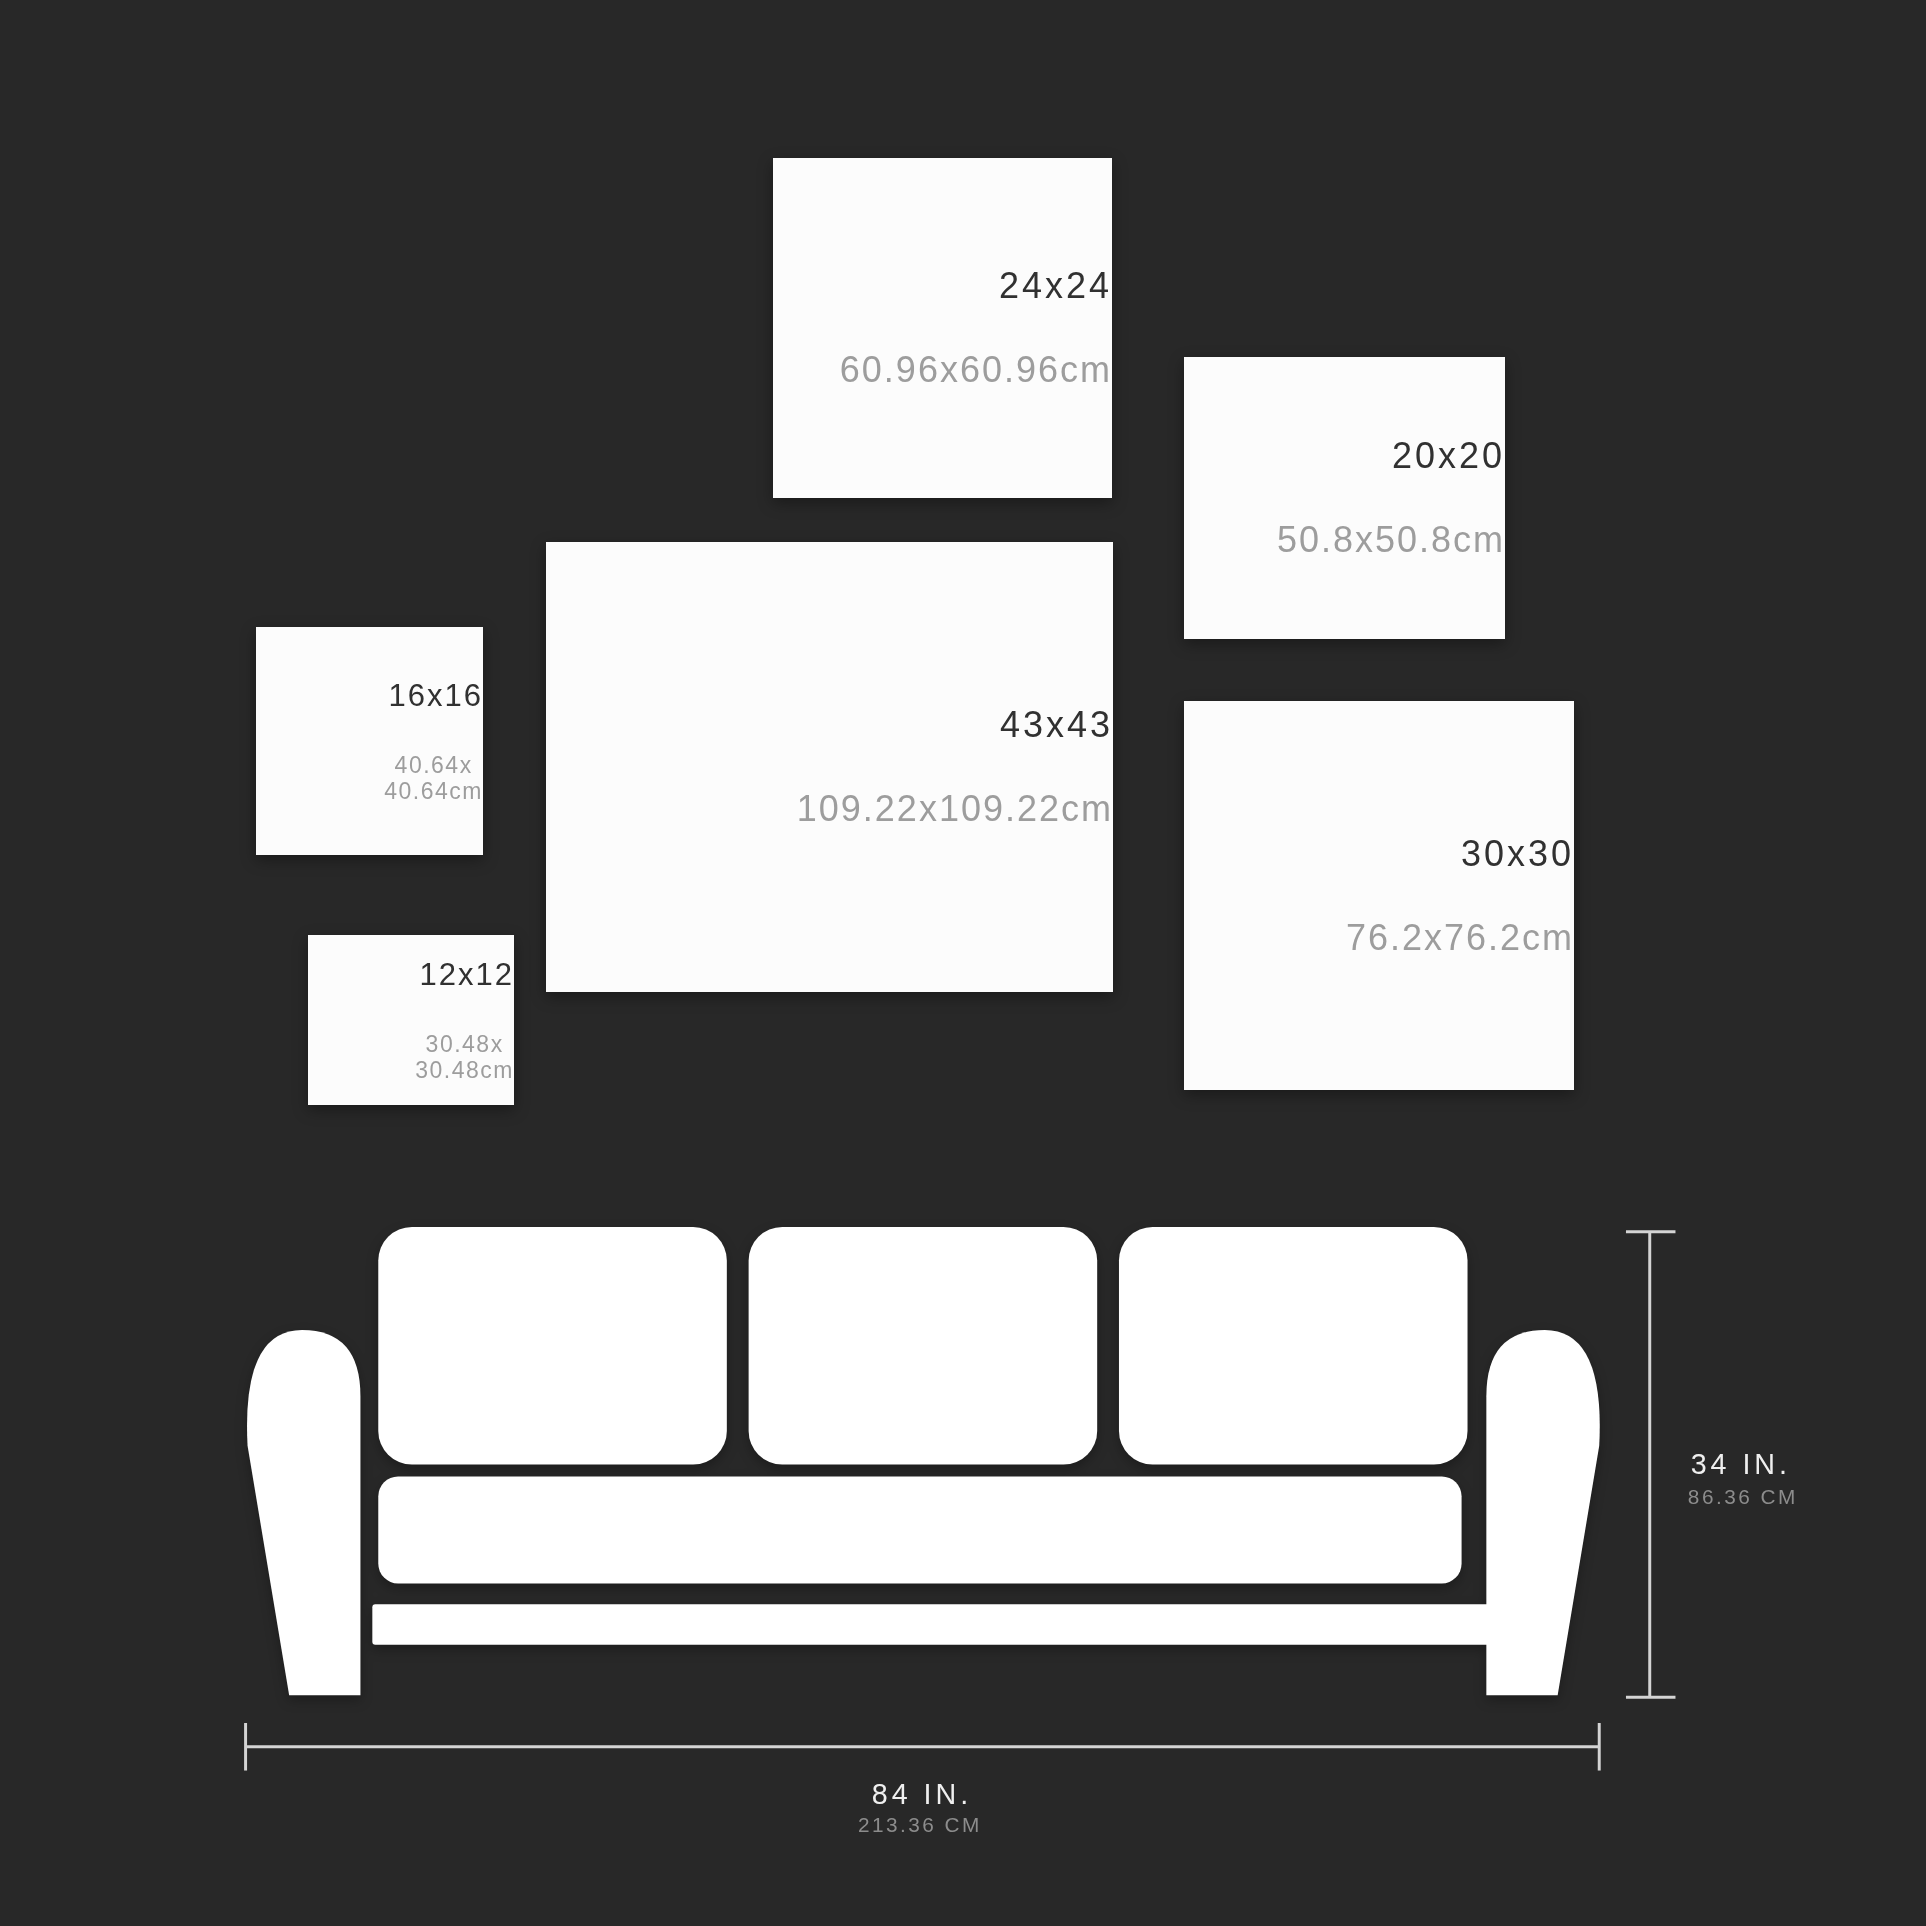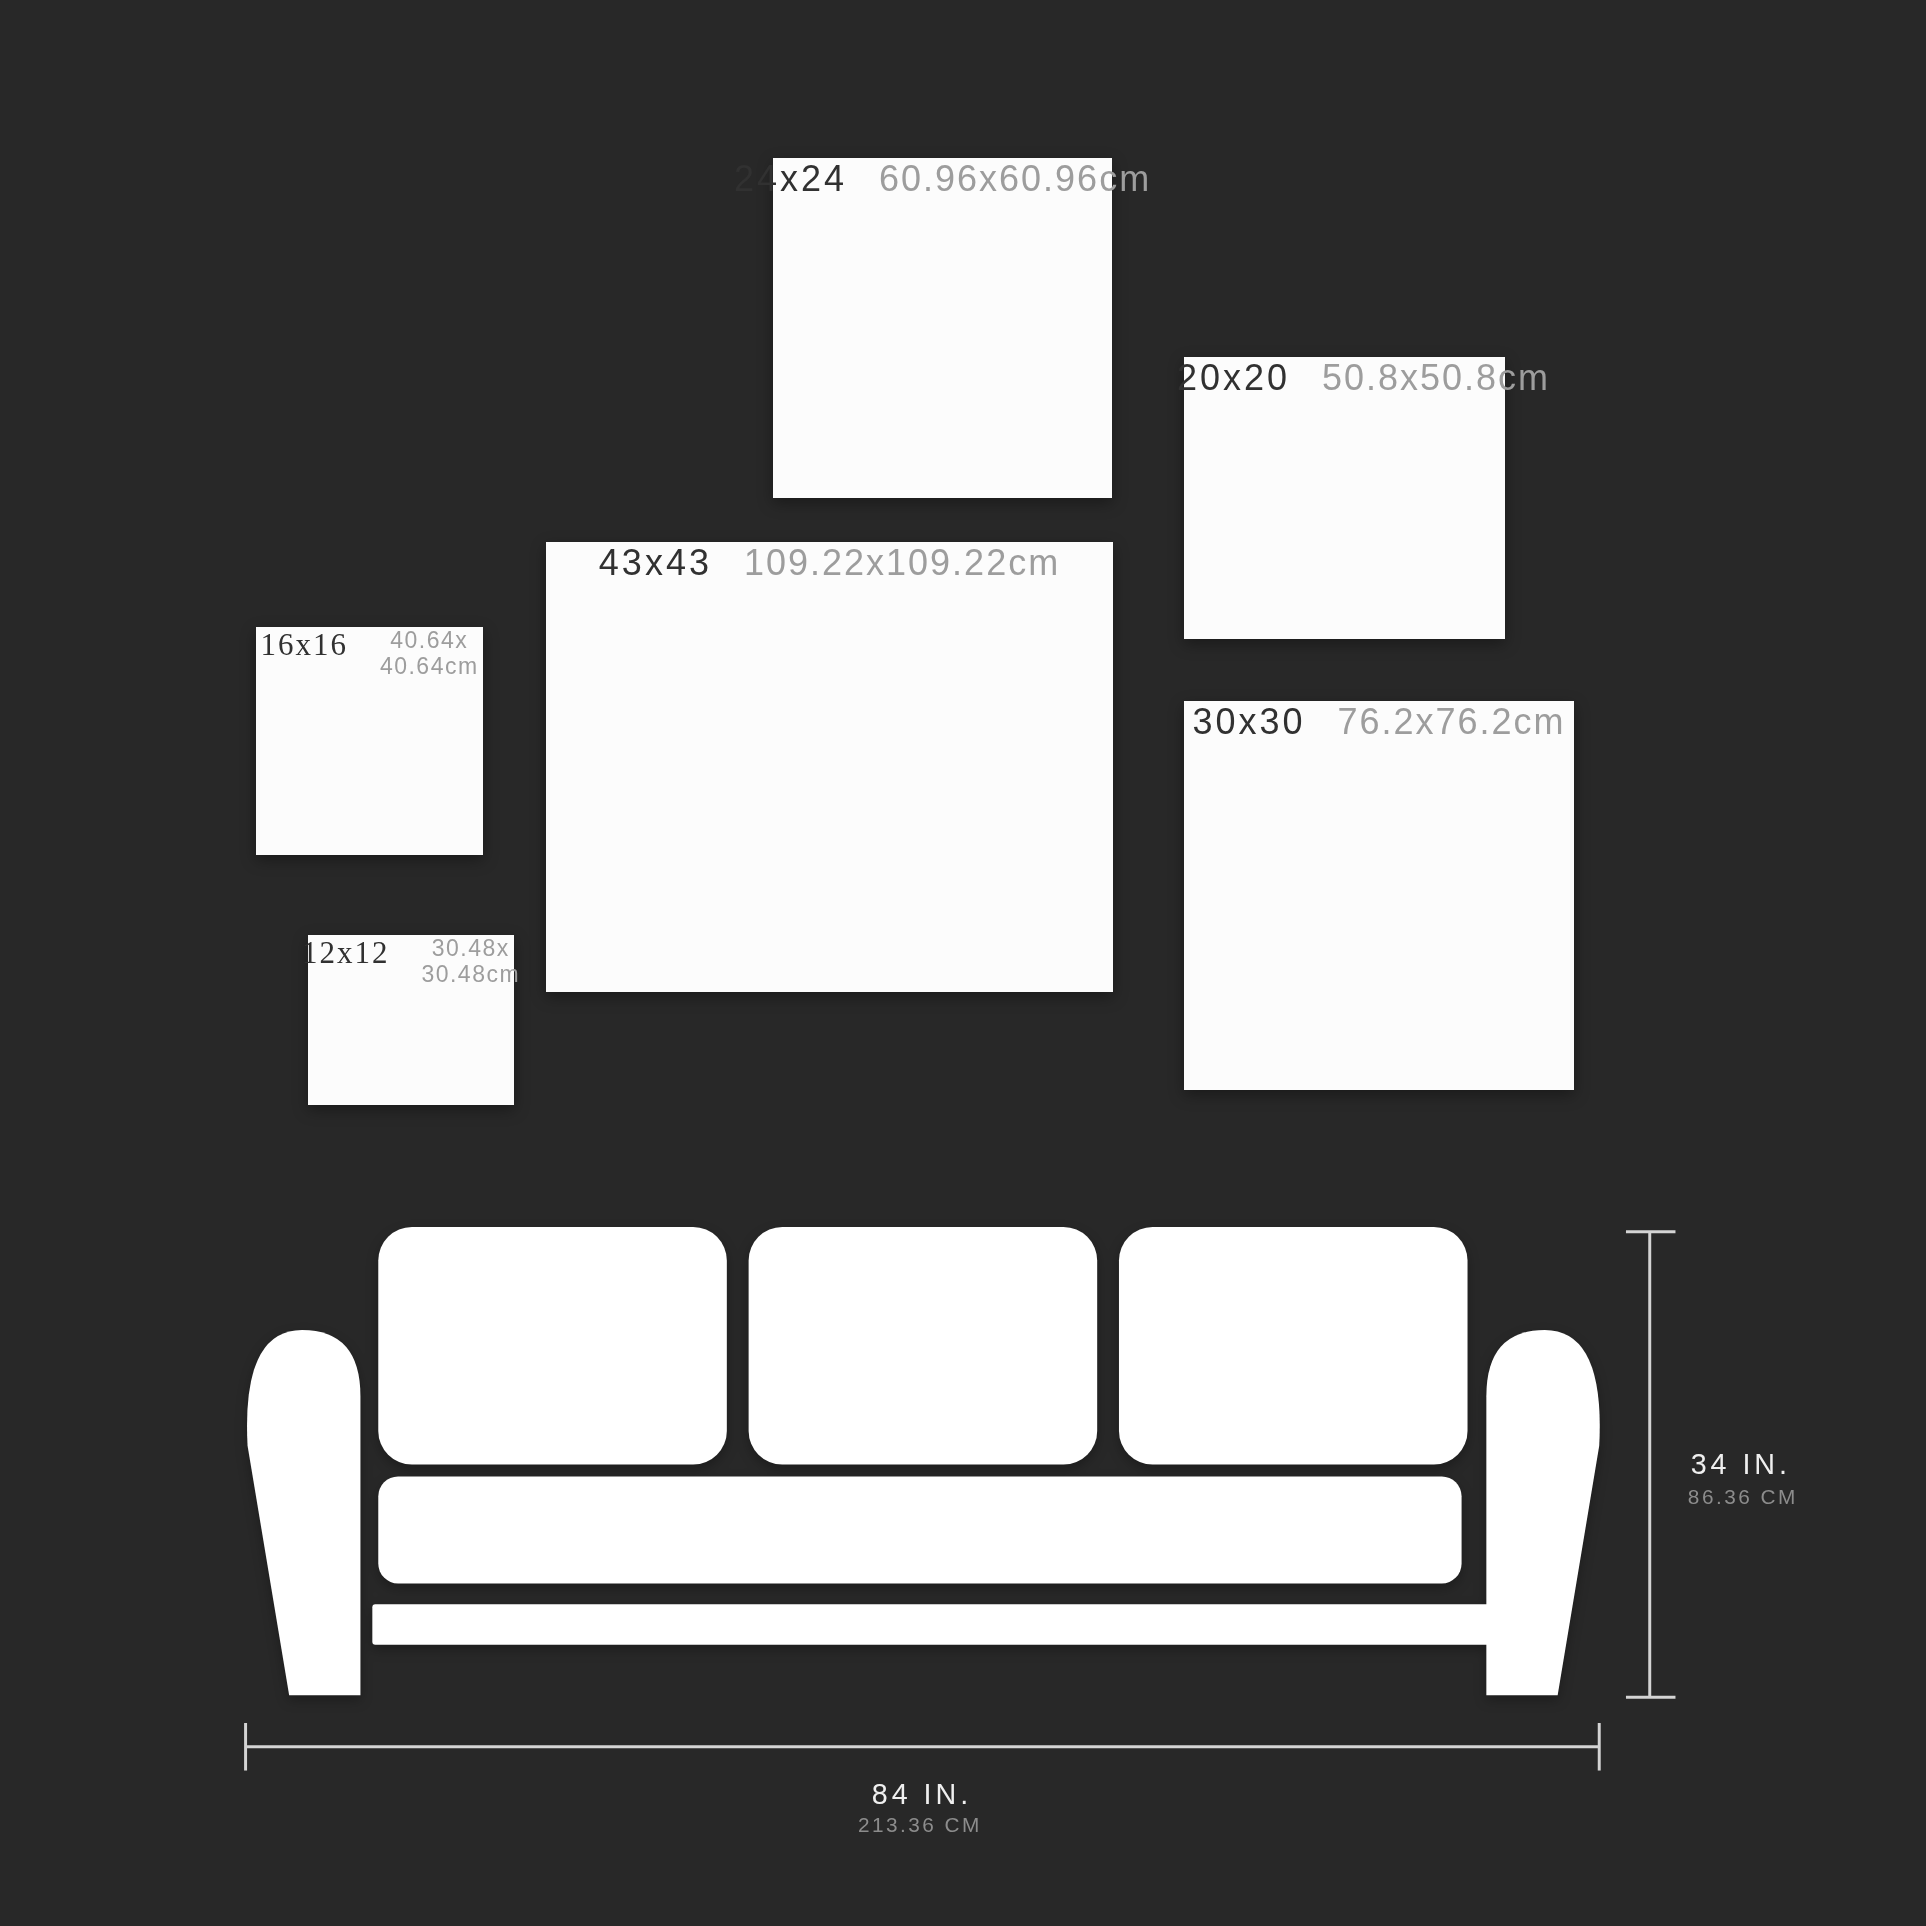--- a/index.html
+++ b/index.html
@@ -16,39 +16,39 @@
     width: 1927px;
     height: 1927px;
     background: #282828;
   }
   
   .panel {
     position: absolute;
     background: #fcfcfc;
     box-shadow: 0 5px 14px rgba(0,0,0,0.35);
     display: flex;
-    flex-direction: row;
-    align-items: flex-start;
+    flex-direction: column;
+    align-items: flex-end;
     justify-content: center;
     text-align: center;
     gap: 32px;
   }
   .panel .size-label {
     color: #313131;
     letter-spacing: 3px;
     white-space: nowrap;
   }
   .panel .metric-label {
     color: #9d9d9d;
     letter-spacing: 2px;
     white-space: nowrap;
   }
   .panel.big .size-label  { font-size: 36px; margin-bottom: 10px; }
   .panel.big .metric-label{ font-size: 36px; }
-  .panel.small .size-label  { font-size: 31px; margin-bottom: 6px; letter-spacing: 2px; font-family: Liberation Serif, serif; }
+  .panel.small .size-label  { font-size: 31px; margin-bottom: 6px; letter-spacing: 2px; }
   .panel.small .metric-label{ font-size: 23px; line-height: 1.15; letter-spacing: 1.5px; }
 
   #p24 { left: 773px;  top: 158px; width: 339px; height: 340px; }
   #p20 { left: 1184px; top: 357px; width: 283px; height: 282px; padding-left: 38px; }
   #p43 { left: 546px;  top: 542px; width: 567px; height: 450px; }
   #p16 { left: 256px;  top: 627px; width: 227px; height: 228px; }
   #p12 { left: 308px;  top: 935px; width: 206px; height: 170px; }
   #p30 { left: 1184px; top: 701px; width: 390px; height: 389px; }
 
   

